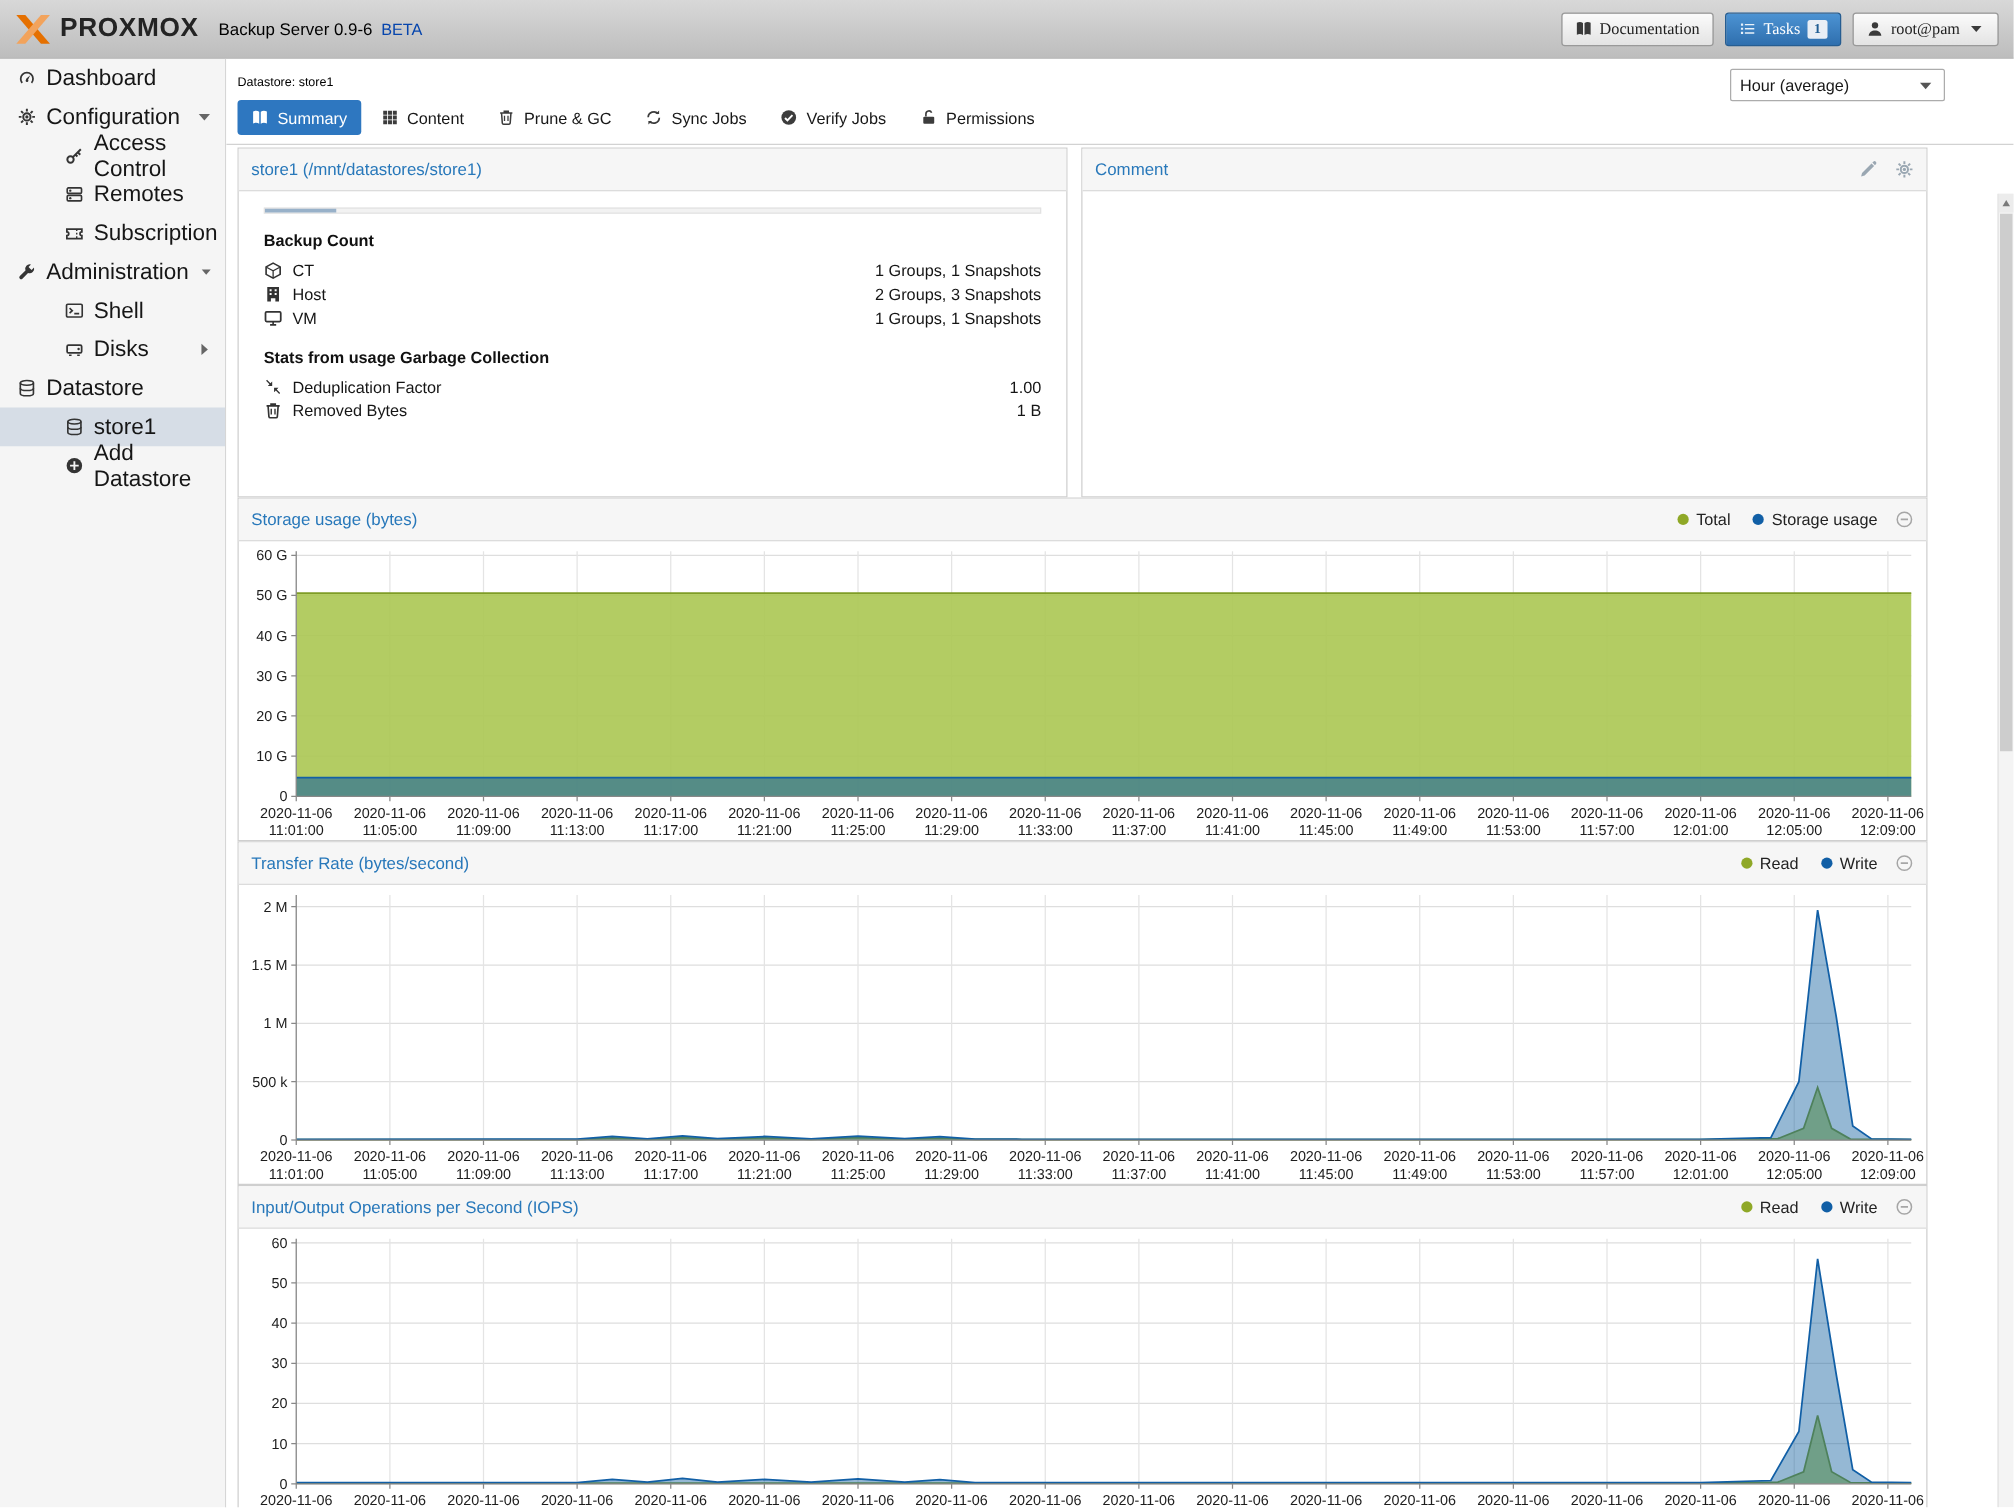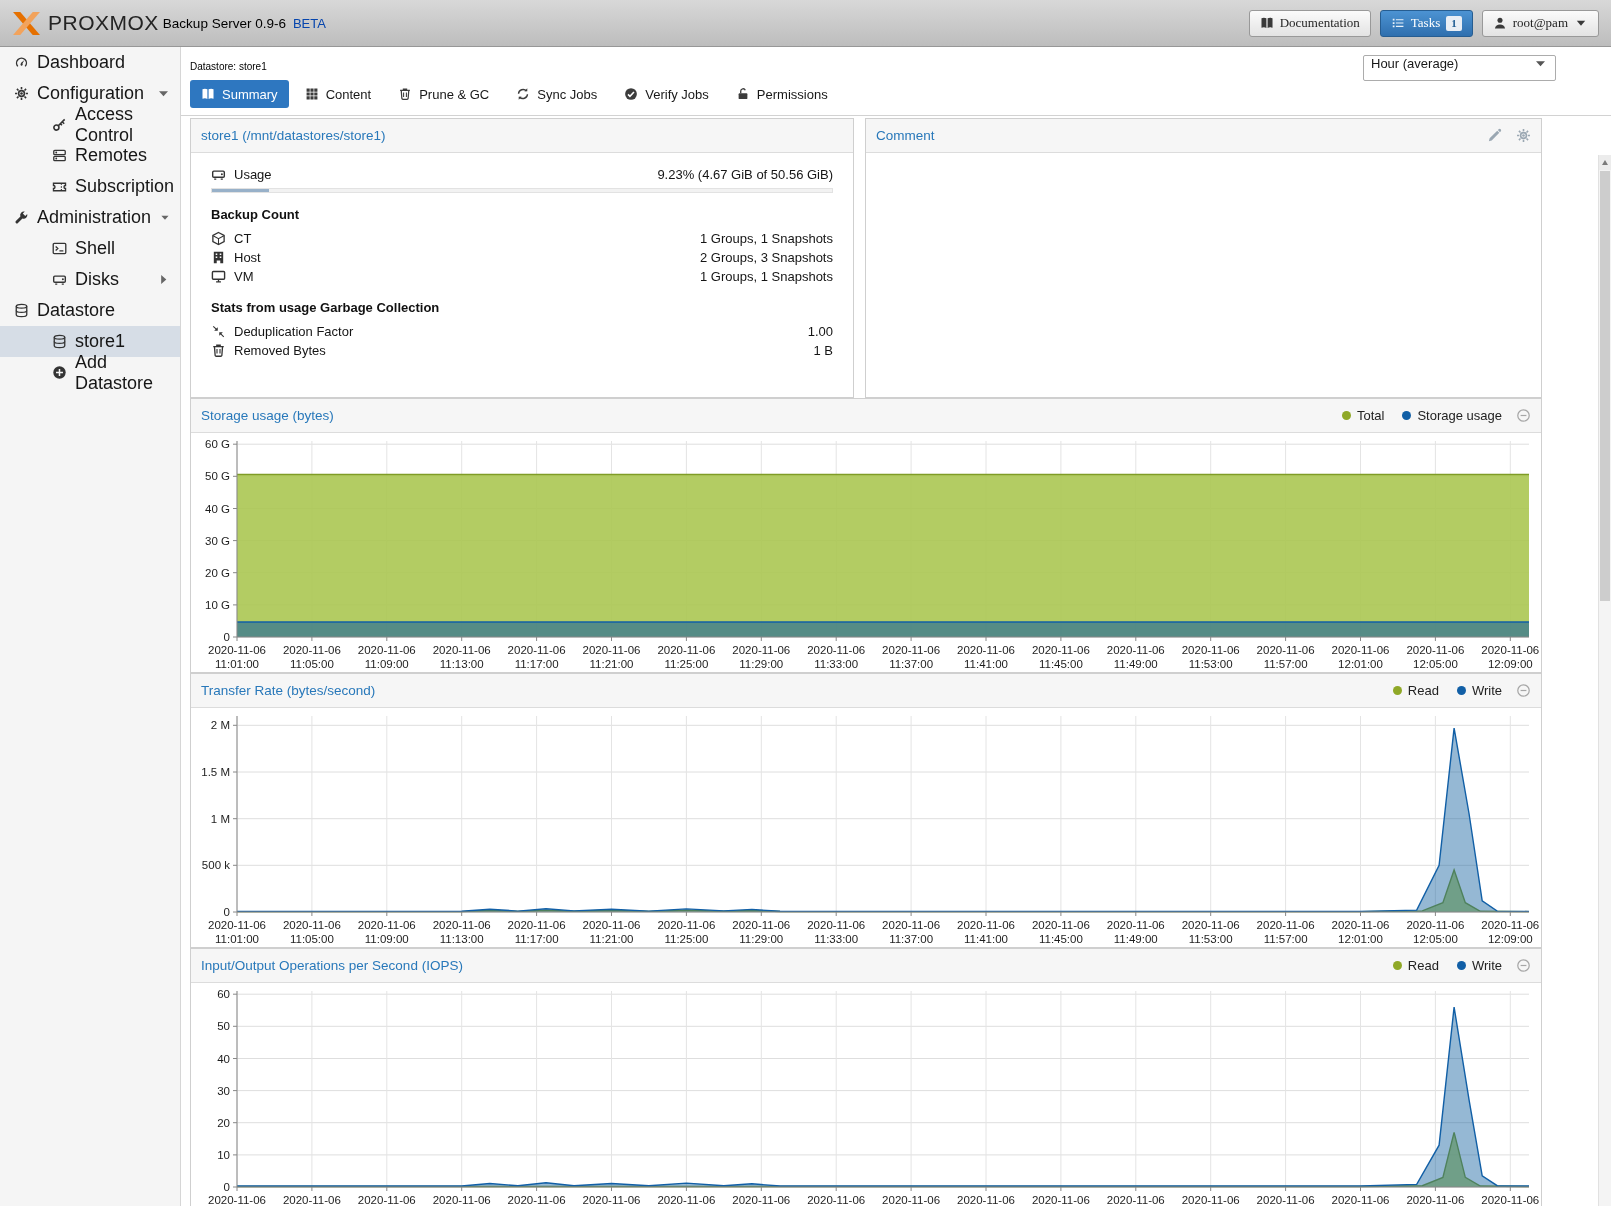--- a/index.html
+++ b/index.html
@@ -4,21 +4,21 @@
 <style>
   *{box-sizing:border-box;margin:0;padding:0}
   html,body{width:1611px;height:1206px;overflow:hidden}
   body{font-family:"Liberation Sans",sans-serif;font-size:13px;background:#fff;color:#1c1c1c}
 
   
   .topbar{display:flex;align-items:center;height:47px;padding:0 12px;
     background:linear-gradient(#d8d8d8,#bdbdbd);border-bottom:1px solid #979797}
   .logo-mark{width:29px;height:25px;margin-right:7px;display:inline-flex}
   .logo-mark svg{width:100%;height:100%}
-  .logo-text{font-size:21px;font-weight:normal;color:#242424;letter-spacing:.5px;margin-right:4px}
+  .logo-text{font-size:21px;font-weight:bold;color:#242424;letter-spacing:.5px;margin-right:16px}
   .app-title{font-size:13.5px;color:#000}
   .beta{font-size:13px;color:#0645ad;margin-left:7px;cursor:pointer}
   .topbar-right{margin-left:auto;display:flex;align-items:center;gap:9px}
   .tb-btn{display:inline-flex;align-items:center;gap:6px;height:27px;padding:0 10px;font-size:13px;
     color:#1f1f1f;background:linear-gradient(#fbfbfb,#e3e3e3);border:1px solid #999;border-radius:3px;
     cursor:pointer;font-family:Liberation Serif, serif}
   .tb-btn .ic{width:14px;height:14px;color:#3a3a3a}
   .tb-btn.primary{background:linear-gradient(#4c93d3,#2f6fae);border-color:#265d91;color:#fff}
   .tb-btn.primary .ic{color:#eaf2fa}
   .badge{background:#e9eef5;color:#205d93;font-size:11px;font-weight:bold;line-height:15px;
@@ -36,21 +36,21 @@
   .caret.end{margin-left:auto}
 
   .main{flex:1;position:relative;background:#fff;overflow:hidden}
   .page-title{padding:14px 0 0 9px;font-size:10px;color:#000000}
   .tabbar{display:flex;align-items:center;gap:5px;padding:8px 0 7px 9px;border-bottom:1px solid #d2d2d2}
   .tab{display:inline-flex;align-items:center;gap:7px;height:28px;padding:0 11px;border-radius:3px;
     font-size:13px;color:#181818;cursor:pointer}
   .tab .ic{width:14px;height:14px;color:#3c3c3c}
   .tab.active{background:#2e77c0;color:#fff}
   .tab.active .ic{color:#fff}
-  .select{position:absolute;top:8px;right:55px;width:193px;height:26px;display:flex;align-items:flex-start;
+  .select{position:absolute;top:8px;right:55px;width:172px;height:26px;display:flex;align-items:center;
     justify-content:space-between;background:#fff;border:1px solid #acacac;border-radius:2px;
     padding:0 7px;font-size:13px;color:#181818;cursor:pointer}
   .select .caret{color:#555}
 
   .content{padding:2px 0 0 9px;width:1361px}
   .toprow{display:flex;gap:11px;height:280px}
   .panel{border:1px solid #cfcfcf;background:#fff}
   .store-panel{width:664px}
   .comment-panel{flex:1}
   .panel-hd{display:flex;align-items:center;height:34px;padding:0 10px;background:#f6f6f6;
@@ -339,31 +339,20 @@
     </div>
 
     <div class="content">
       <div class="toprow">
 
         <div class="panel store-panel">
           <div class="panel-hd">
             <span class="panel-title">store1 (/mnt/datastores/store1)</span>
           </div>
           <div class="store-bd">
-            <div class="row usage-row">
-              <span class="ic ric">
-                  <svg viewBox="0 0 16 16">
-                    <rect x="1.8" y="4.4" width="12.4" height="6.6" rx="1.2" fill="none" stroke="currentColor" stroke-width="1.5"></rect>
-                    <circle cx="11.6" cy="7.7" r="1.05"></circle>
-                    <path stroke="currentColor" stroke-width="1.3" d="M3.4 13h2.2M10.4 13h2.2"></path>
-                  </svg>
-                </span>
-              <span>Usage</span>
-              <span class="val">9.23% (4.67 GiB of 50.56 GiB)</span>
-            </div>
             <div class="pbar">
               <div class="pfill" id="usage-fill" style="width: 9.23%;"></div>
             </div>
             <div class="heading">Backup Count</div>
             <div id="count-rows">
                 <div class="row">
                   <span class="ic ric">
                     <svg viewBox="0 0 16 16">
                       <path fill="none" stroke="currentColor" stroke-width="1.4" d="M8 1.6l6 3.2v6.4l-6 3.2-6-3.2V4.8z"></path>
                       <path fill="none" stroke="currentColor" stroke-width="1.1" d="M2.3 5.1L8 8.1l5.7-3M8 8.1V14"></path>

